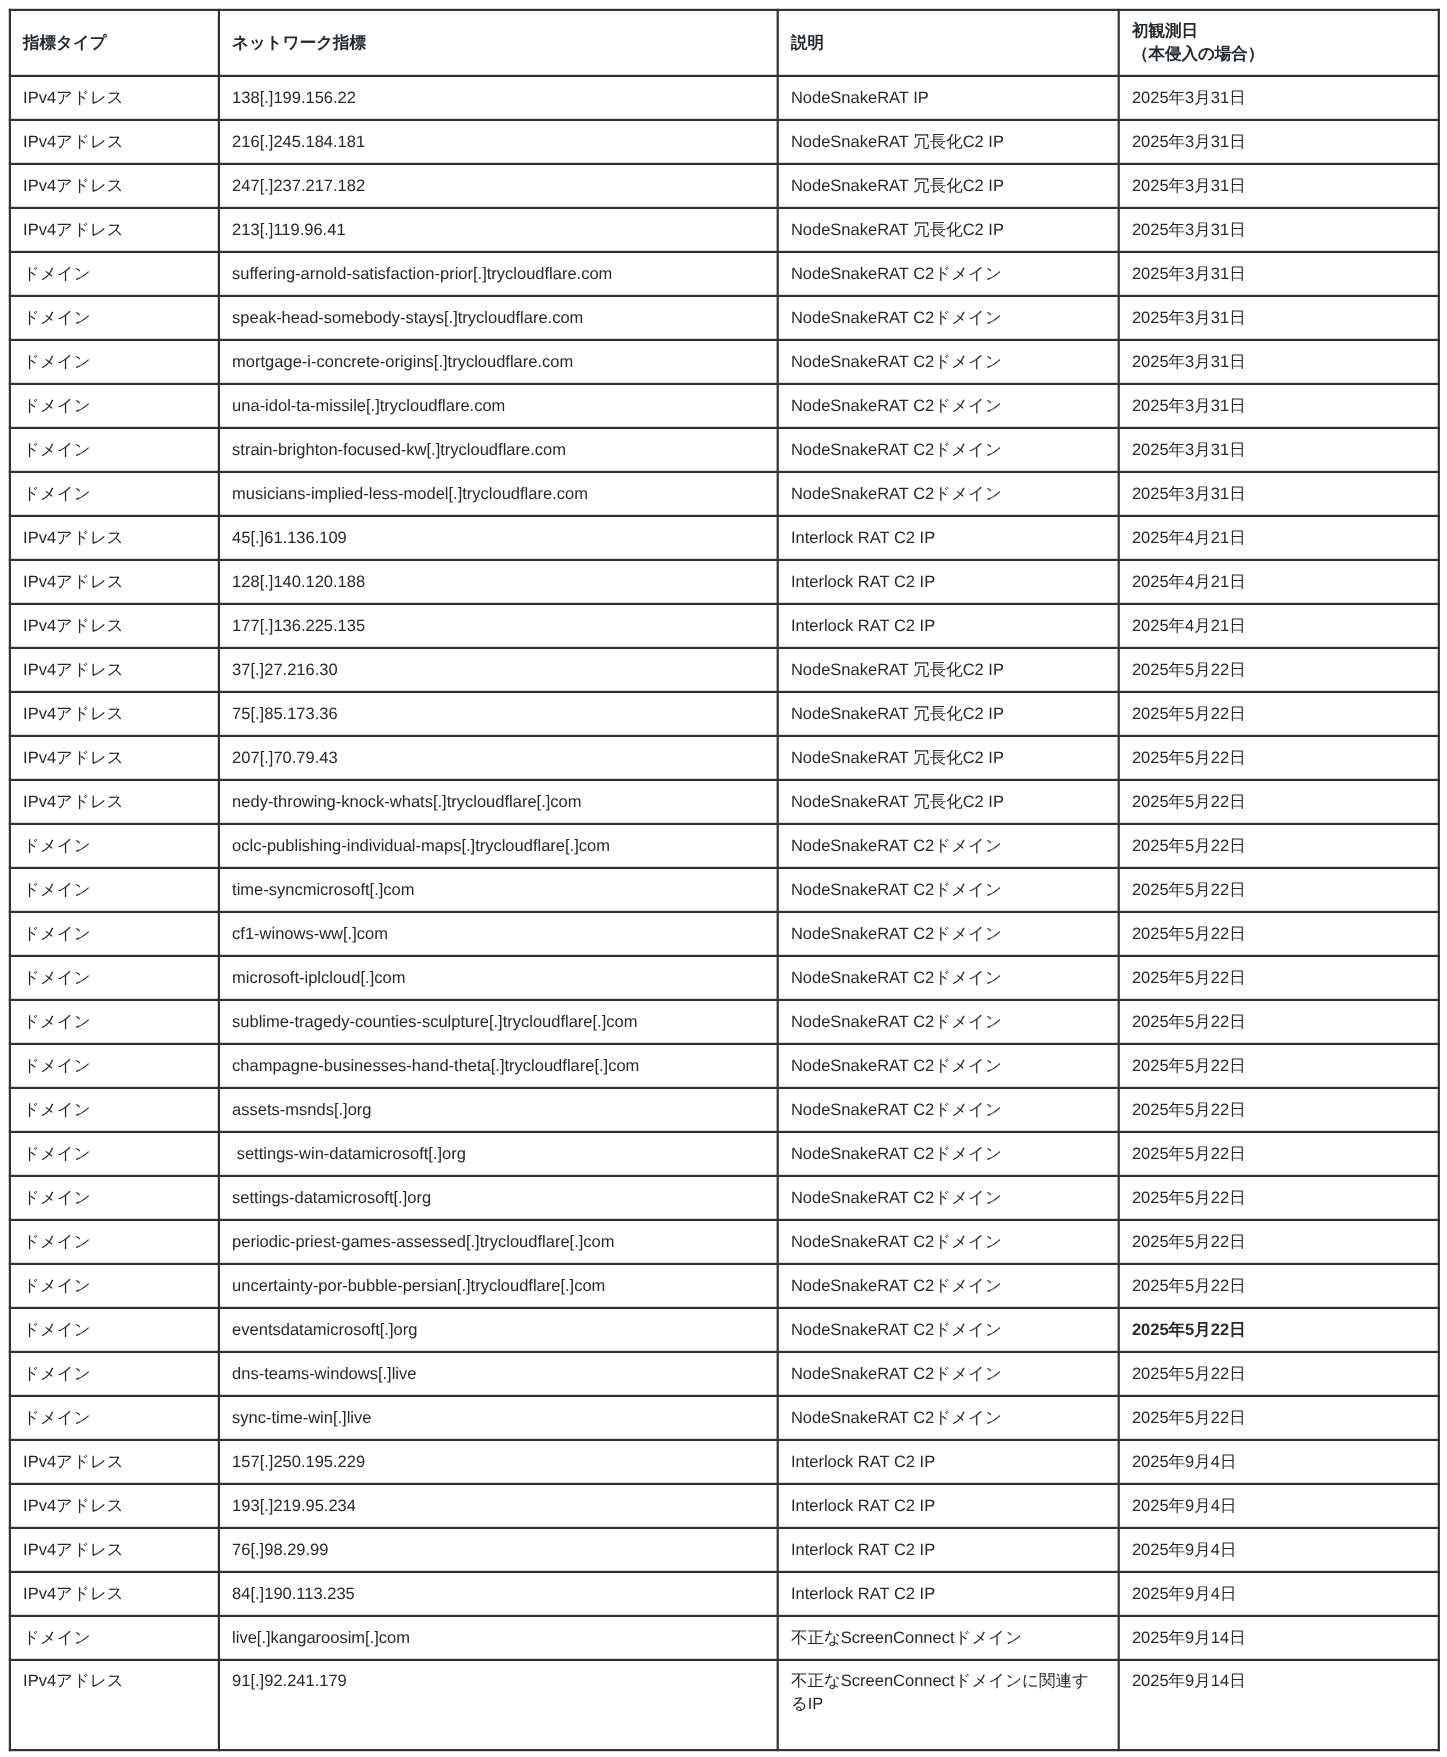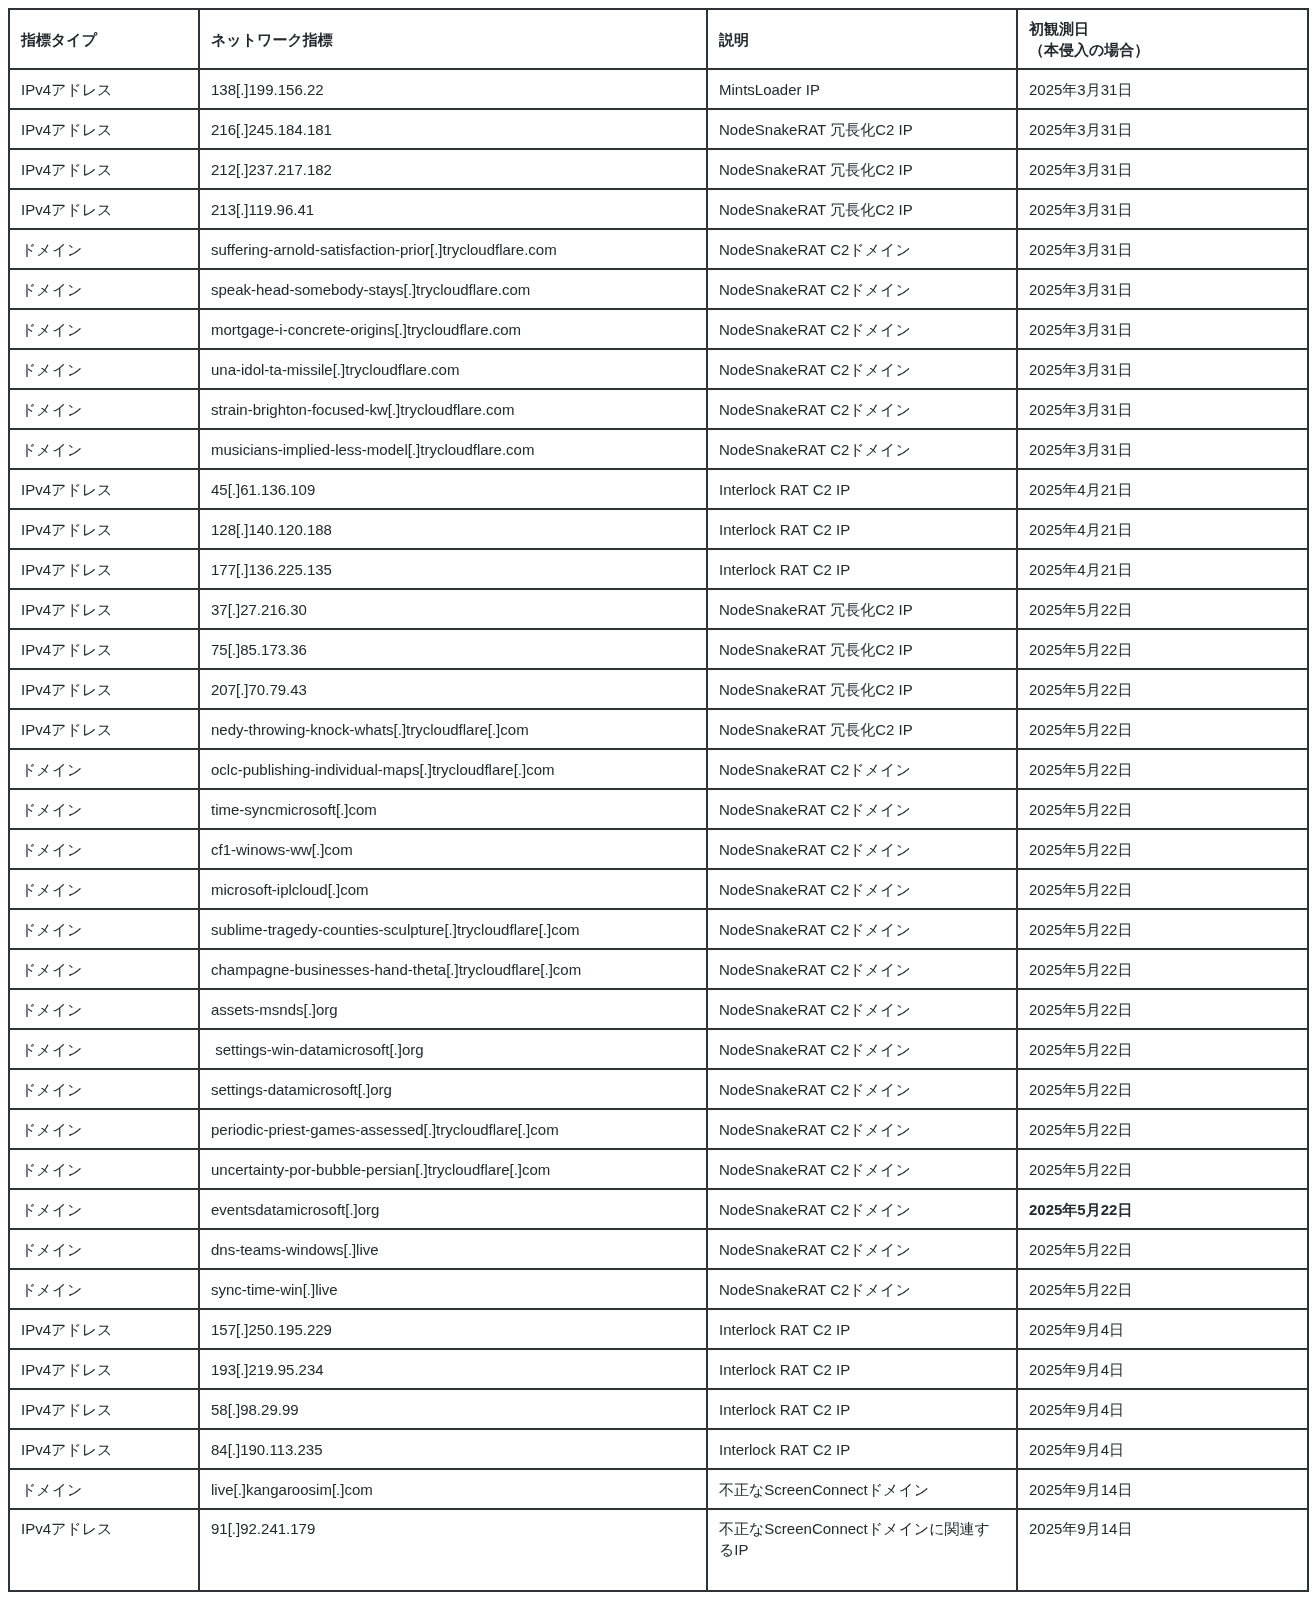--- a/index.html
+++ b/index.html
@@ -70,34 +70,34 @@
         <th>ネットワーク指標</th>
         <th>説明</th>
         <th>初観測日
 （本侵入の場合）</th>
       </tr>
     </thead>
     <tbody>
   <tr>
     <td>IPv4アドレス</td>
     <td>138[.]199.156.22</td>
-    <td>MintsLoader IP</td>
+    <td>NodeSnakeRAT IP</td>
     <td>2025年3月31日</td>
   </tr>
 
   <tr>
     <td>IPv4アドレス</td>
     <td>216[.]245.184.181</td>
     <td>NodeSnakeRAT 冗長化C2 IP</td>
     <td>2025年3月31日</td>
   </tr>
 
   <tr>
     <td>IPv4アドレス</td>
-    <td>212[.]237.217.182</td>
+    <td>247[.]237.217.182</td>
     <td>NodeSnakeRAT 冗長化C2 IP</td>
     <td>2025年3月31日</td>
   </tr>
 
   <tr>
     <td>IPv4アドレス</td>
     <td>213[.]119.96.41</td>
     <td>NodeSnakeRAT 冗長化C2 IP</td>
     <td>2025年3月31日</td>
   </tr>
@@ -300,21 +300,21 @@
 
   <tr>
     <td>IPv4アドレス</td>
     <td>193[.]219.95.234</td>
     <td>Interlock RAT C2 IP</td>
     <td>2025年9月4日</td>
   </tr>
 
   <tr>
     <td>IPv4アドレス</td>
-    <td>58[.]98.29.99</td>
+    <td>76[.]98.29.99</td>
     <td>Interlock RAT C2 IP</td>
     <td>2025年9月4日</td>
   </tr>
 
   <tr>
     <td>IPv4アドレス</td>
     <td>84[.]190.113.235</td>
     <td>Interlock RAT C2 IP</td>
     <td>2025年9月4日</td>
   </tr>

